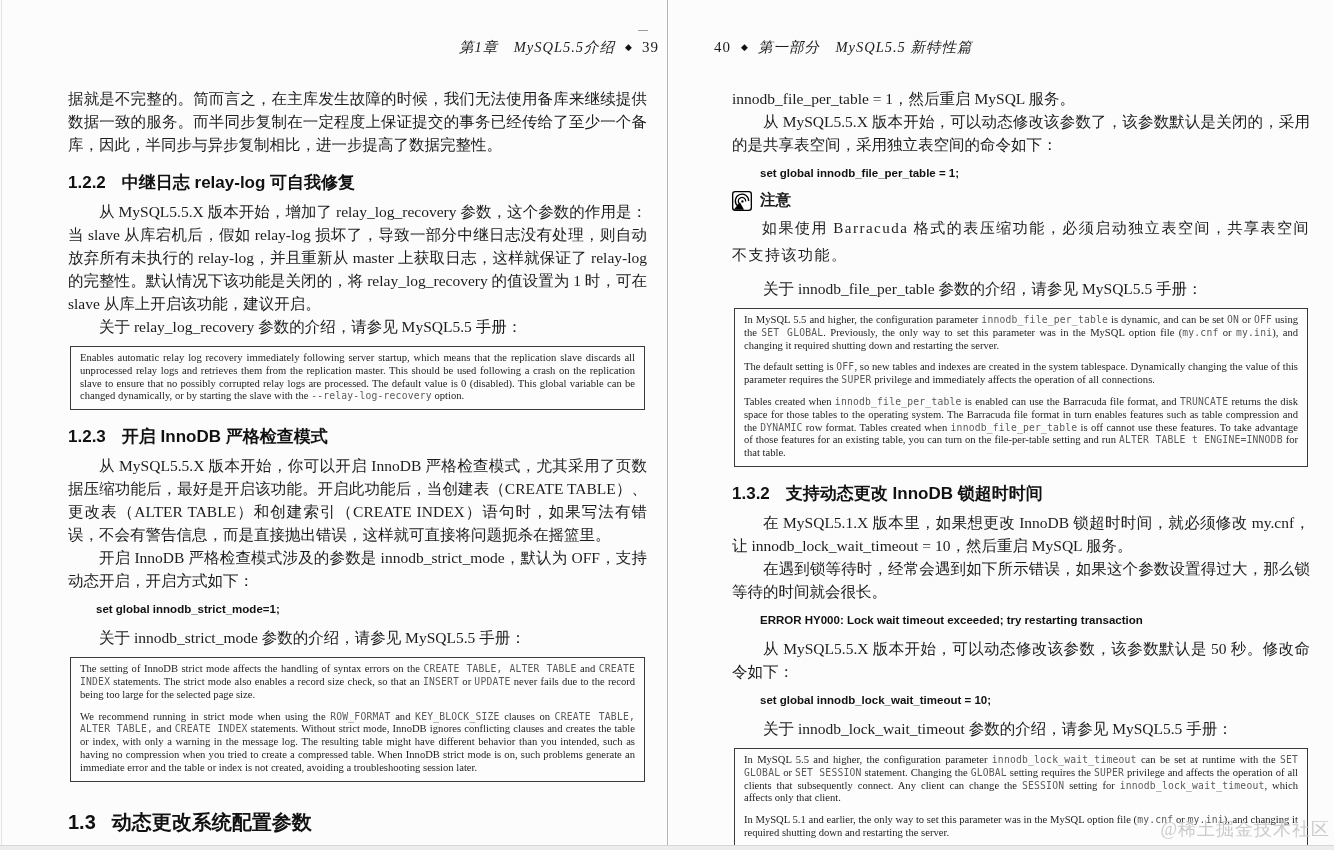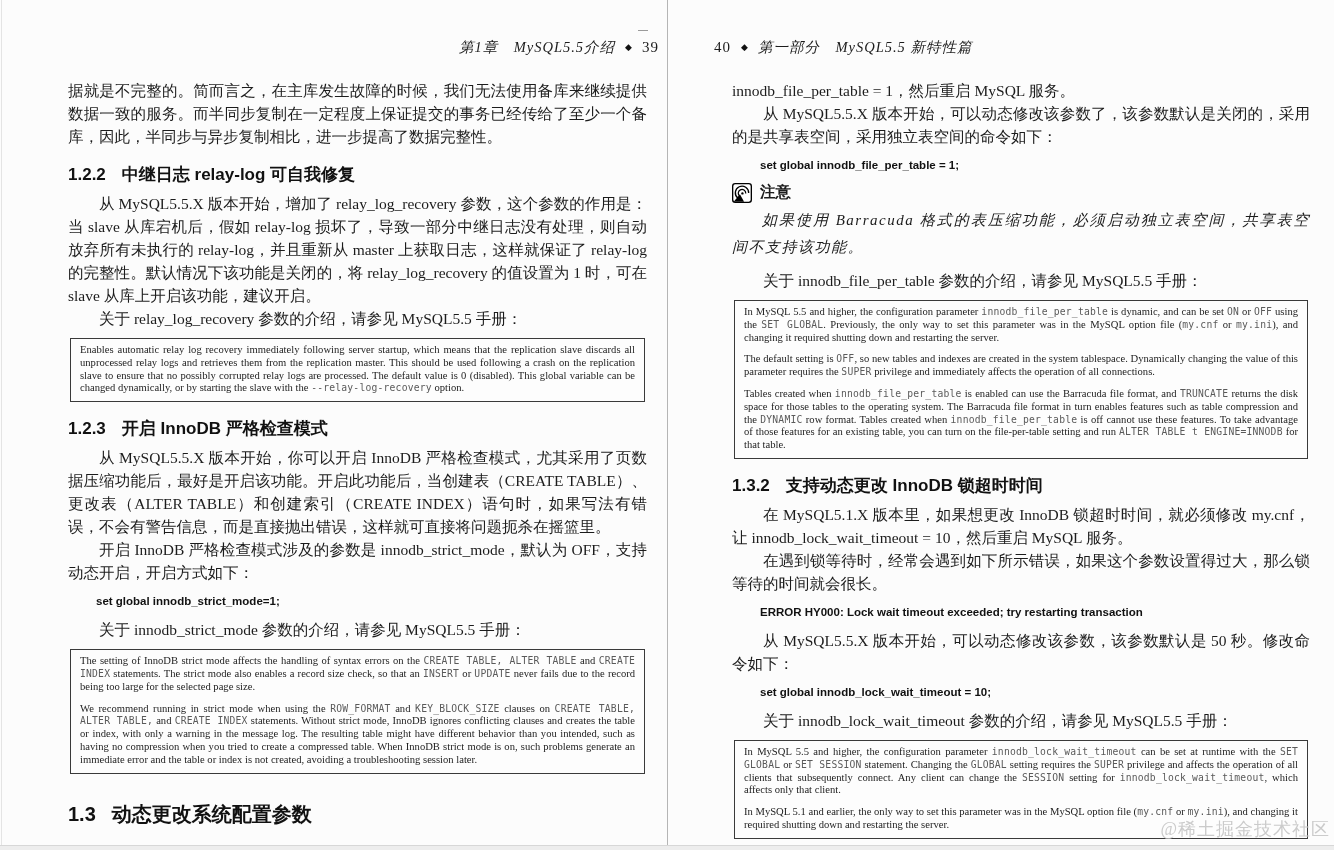--- a/index.html
+++ b/index.html
@@ -20,21 +20,21 @@
 
   .pg-header { margin:20px 0 0; font-size:14.5px; white-space:nowrap; }
   .pg-header-right { text-align:right; margin-right:-12px; }
   .pg-header-left  { margin-left:-18px; }
   .kai { font-style:italic; letter-spacing:1px; }
   .diamond { font-size:9px; vertical-align:2px; margin:0 10px; color:#111; }
   .pgnum { font-size:15px; letter-spacing:1px; }
 
   p.body { margin:0; font-size:15.5px; line-height:23px; text-align:justify; }
   p.indent { text-indent:2em; }
-  p.first { margin-top:22px; }
+  p.first { margin-top:30px; }
 
   h2, h3 { font-family:"Liberation Sans", sans-serif; color:#111; }
   h3 { font-size:17px; font-weight:700; margin:15px 0 6px; }
   h2 { font-size:20px; font-weight:700; margin:27px 0 8px; }
   .hnum { margin-right:16px; }
 
   .code {
     margin:10px 0 10px 28px;
     font-family:"Liberation Sans", sans-serif;
     font-weight:600; font-size:11.5px; line-height:14px; color:#111;
@@ -44,21 +44,21 @@
     margin:8px 2px 12px 2px; border:1.4px solid #3a3a3a;
     padding:5px 9px 6px; background:#fdfdfd;
   }
   .excerpt p { margin:0 0 9px; font-size:10.6px; line-height:12.8px; text-align:justify; color:#222; }
   .excerpt p:last-child { margin-bottom:0; }
   .mono { font-family:"DejaVu Sans Mono","Liberation Mono",monospace; font-size:9.7px; color:#5a5a5a; letter-spacing:0.2px; }
 
   .note-head { display:flex; align-items:center; gap:8px; margin:5px 0 4px;
     font-family:"Liberation Sans", sans-serif; font-weight:700; font-size:15.5px; }
   .note-icon { width:20px; height:20px; flex:0 0 auto; }
-  p.note-text { font-style:italic; font-size:15px; line-height:27px; letter-spacing:1.5px; margin:0 0 8px; }
+  p.note-text { font-size:15px; line-height:27px; letter-spacing:1.5px; margin:0 0 8px; }
 
   .watermark { position:absolute; right:4px; bottom:9px; font-size:18px; color:#cbcbcb; letter-spacing:1px; }
 </style>
 </head>
 <body>
 
 <div class="scan">
 
   <section class="page page-left">
     <div class="pg-header pg-header-right">

